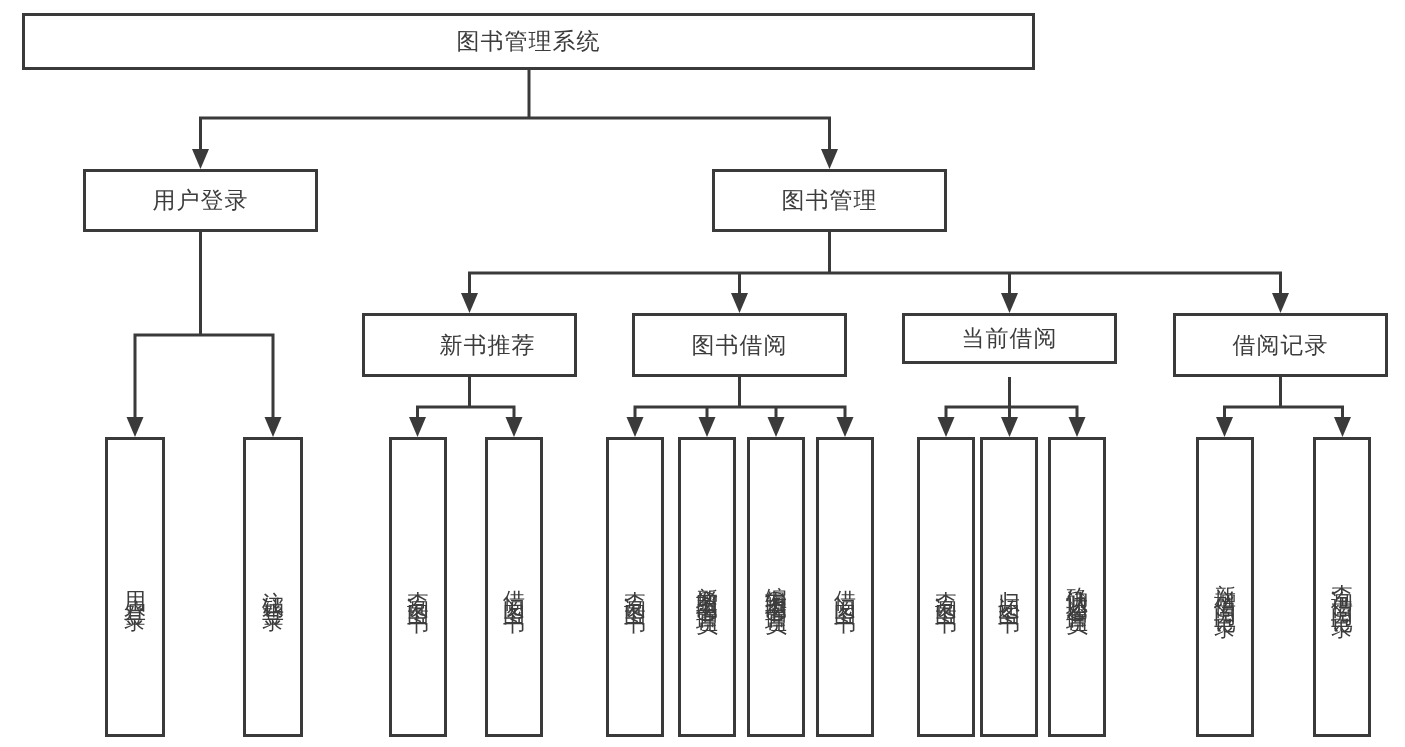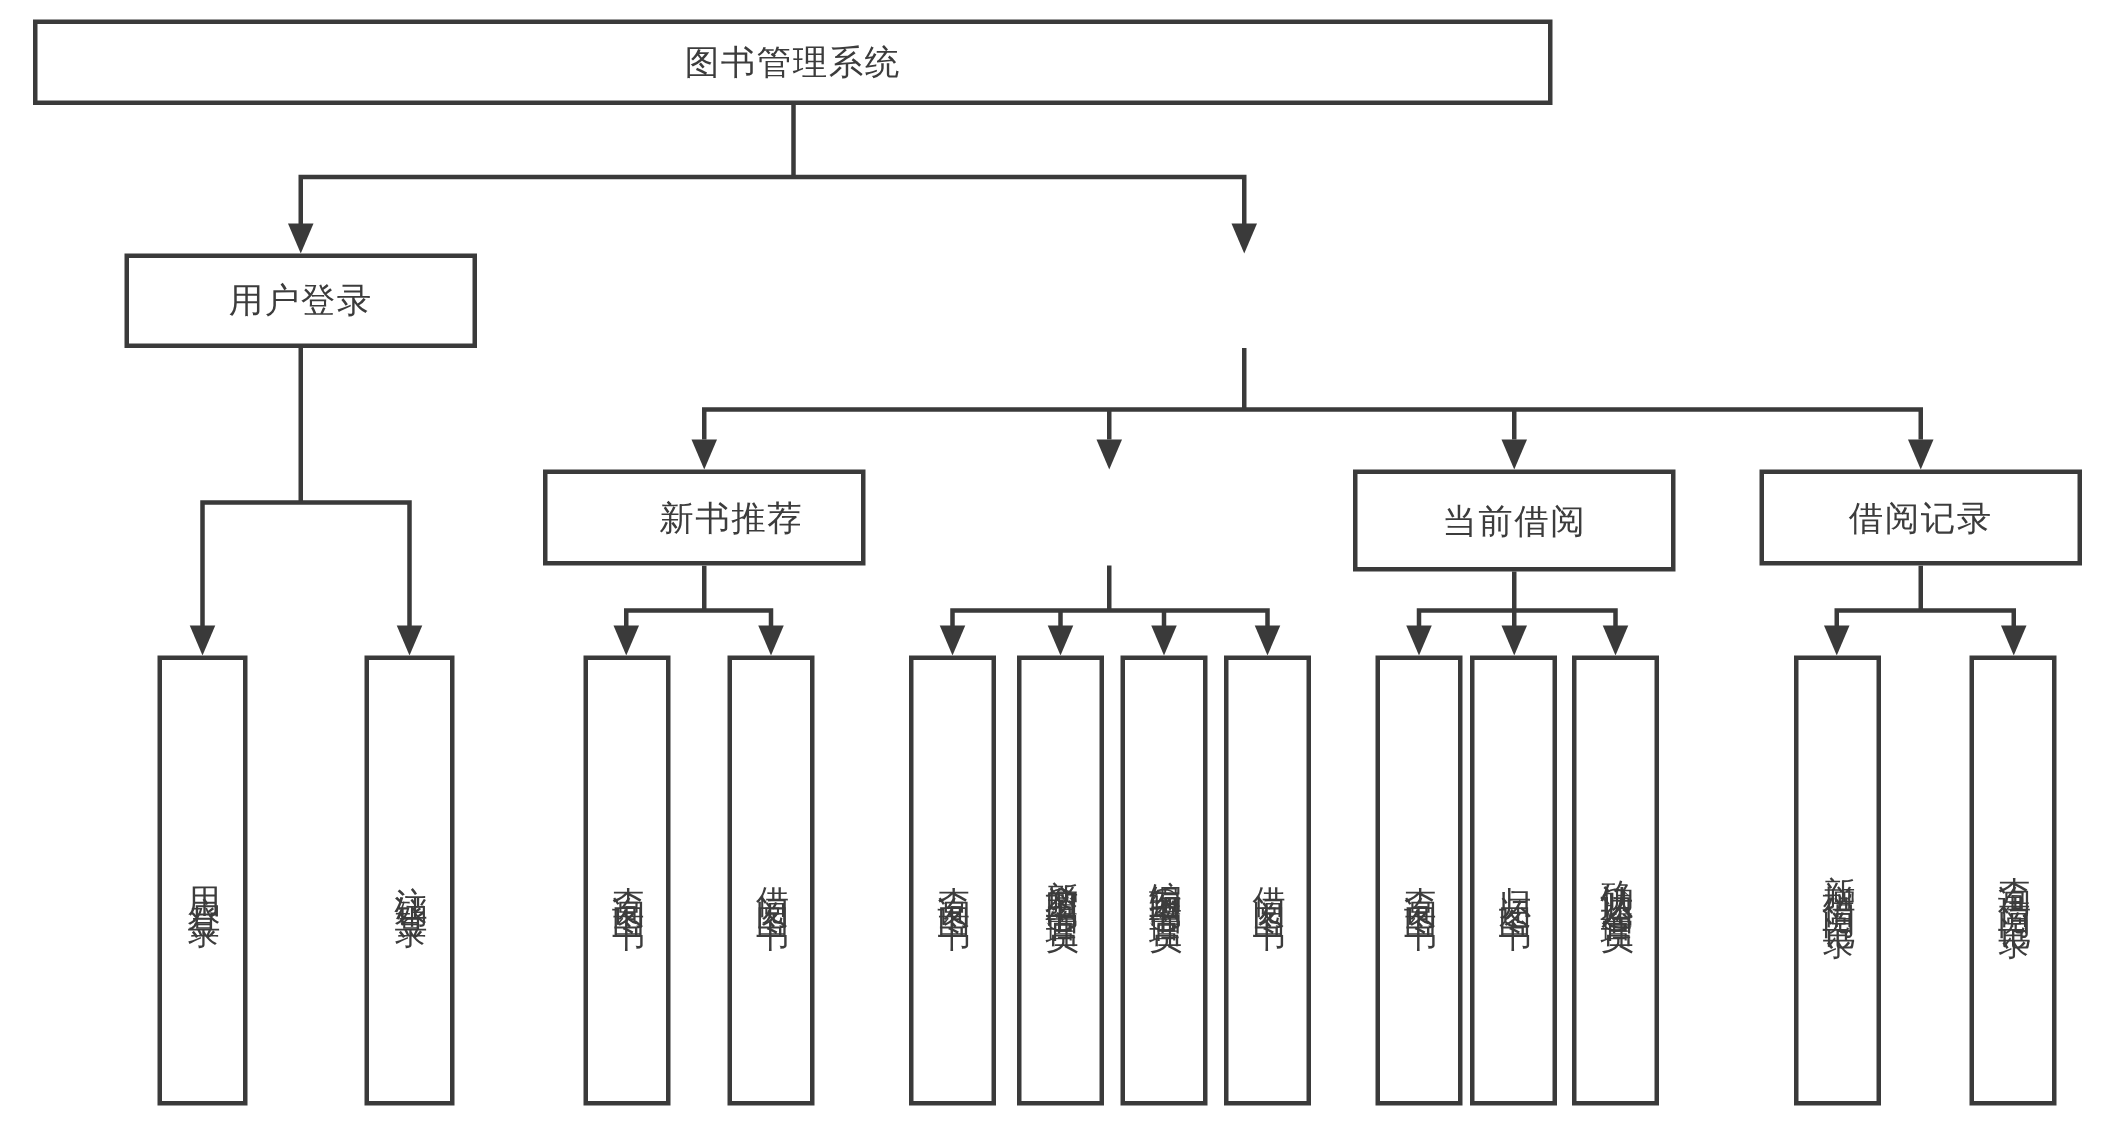--- a/index.html
+++ b/index.html
@@ -110,23 +110,25 @@
 
     <path d="M1280.5 377 L1280.5 407"></path>
     <path d="M1224.5 418 L1224.5 407 L1342.5 407 L1342.5 418"></path>
     <polygon points="1216,417 1233,417 1224.5,437"></polygon>
     <polygon points="1334,417 1351,417 1342.5,437"></polygon>
   </svg>
 
   <div class="box" style="left:22px; top:13px; width:1013px; height:57px;">图书管理系统</div>
 
   <div class="box" style="left:83px; top:169px; width:235px; height:63px;">用户登录</div>
+  <div class="box" style="left:712px; top:169px; width:235px; height:63px;">图书管理</div>
 
   <div class="box" style="left:362px; top:313px; width:215px; height:64px;padding-left:36px;">新书推荐</div>
-  <div class="box" style="left:902px; top:313px; width:215px; height:68px;">当前借阅</div>
+  <div class="box" style="left:632px; top:313px; width:215px; height:64px;">图书借阅</div>
+  <div class="box" style="left:902px; top:313px; width:215px; height:51px;">当前借阅</div>
   <div class="box" style="left:1173px; top:313px; width:215px; height:64px;">借阅记录</div>
 
   <div class="box vbox" style="left:105px; top:437px; width:60px; height:300px;">用户登录</div>
   <div class="box vbox" style="left:243px; top:437px; width:60px; height:300px;">注销登录</div>
 
   <div class="box vbox" style="left:389px; top:437px; width:58px; height:300px;">查询图书</div>
   <div class="box vbox" style="left:485px; top:437px; width:58px; height:300px;">借阅图书</div>
 
   <div class="box vbox" style="left:606px; top:437px; width:58px; height:300px;">查询图书</div>
   <div class="box vbox long" style="left:678px; top:437px; width:58px; height:300px;">新增图书（管理员）</div>

